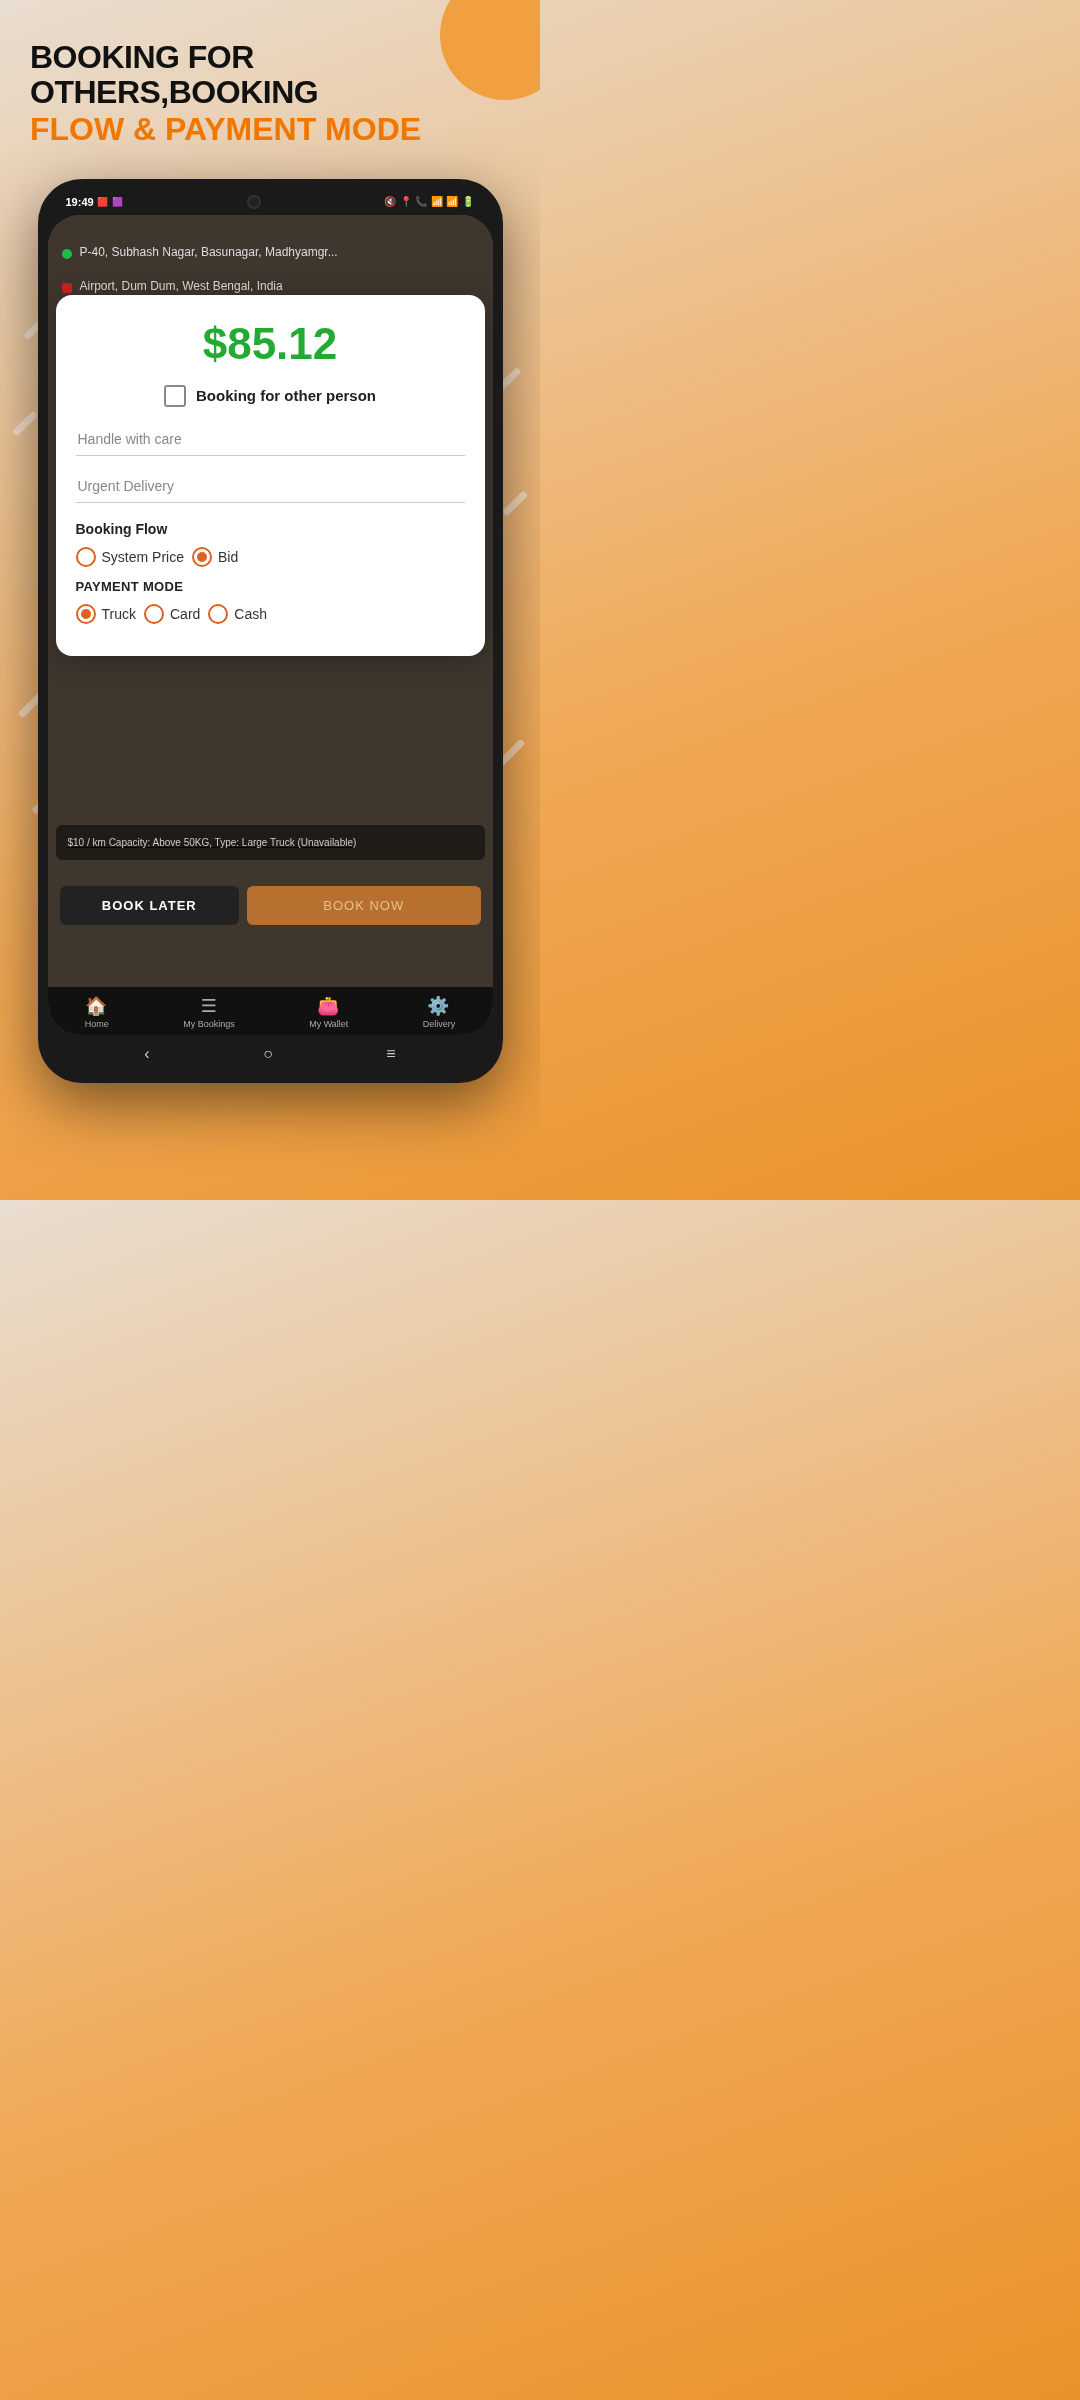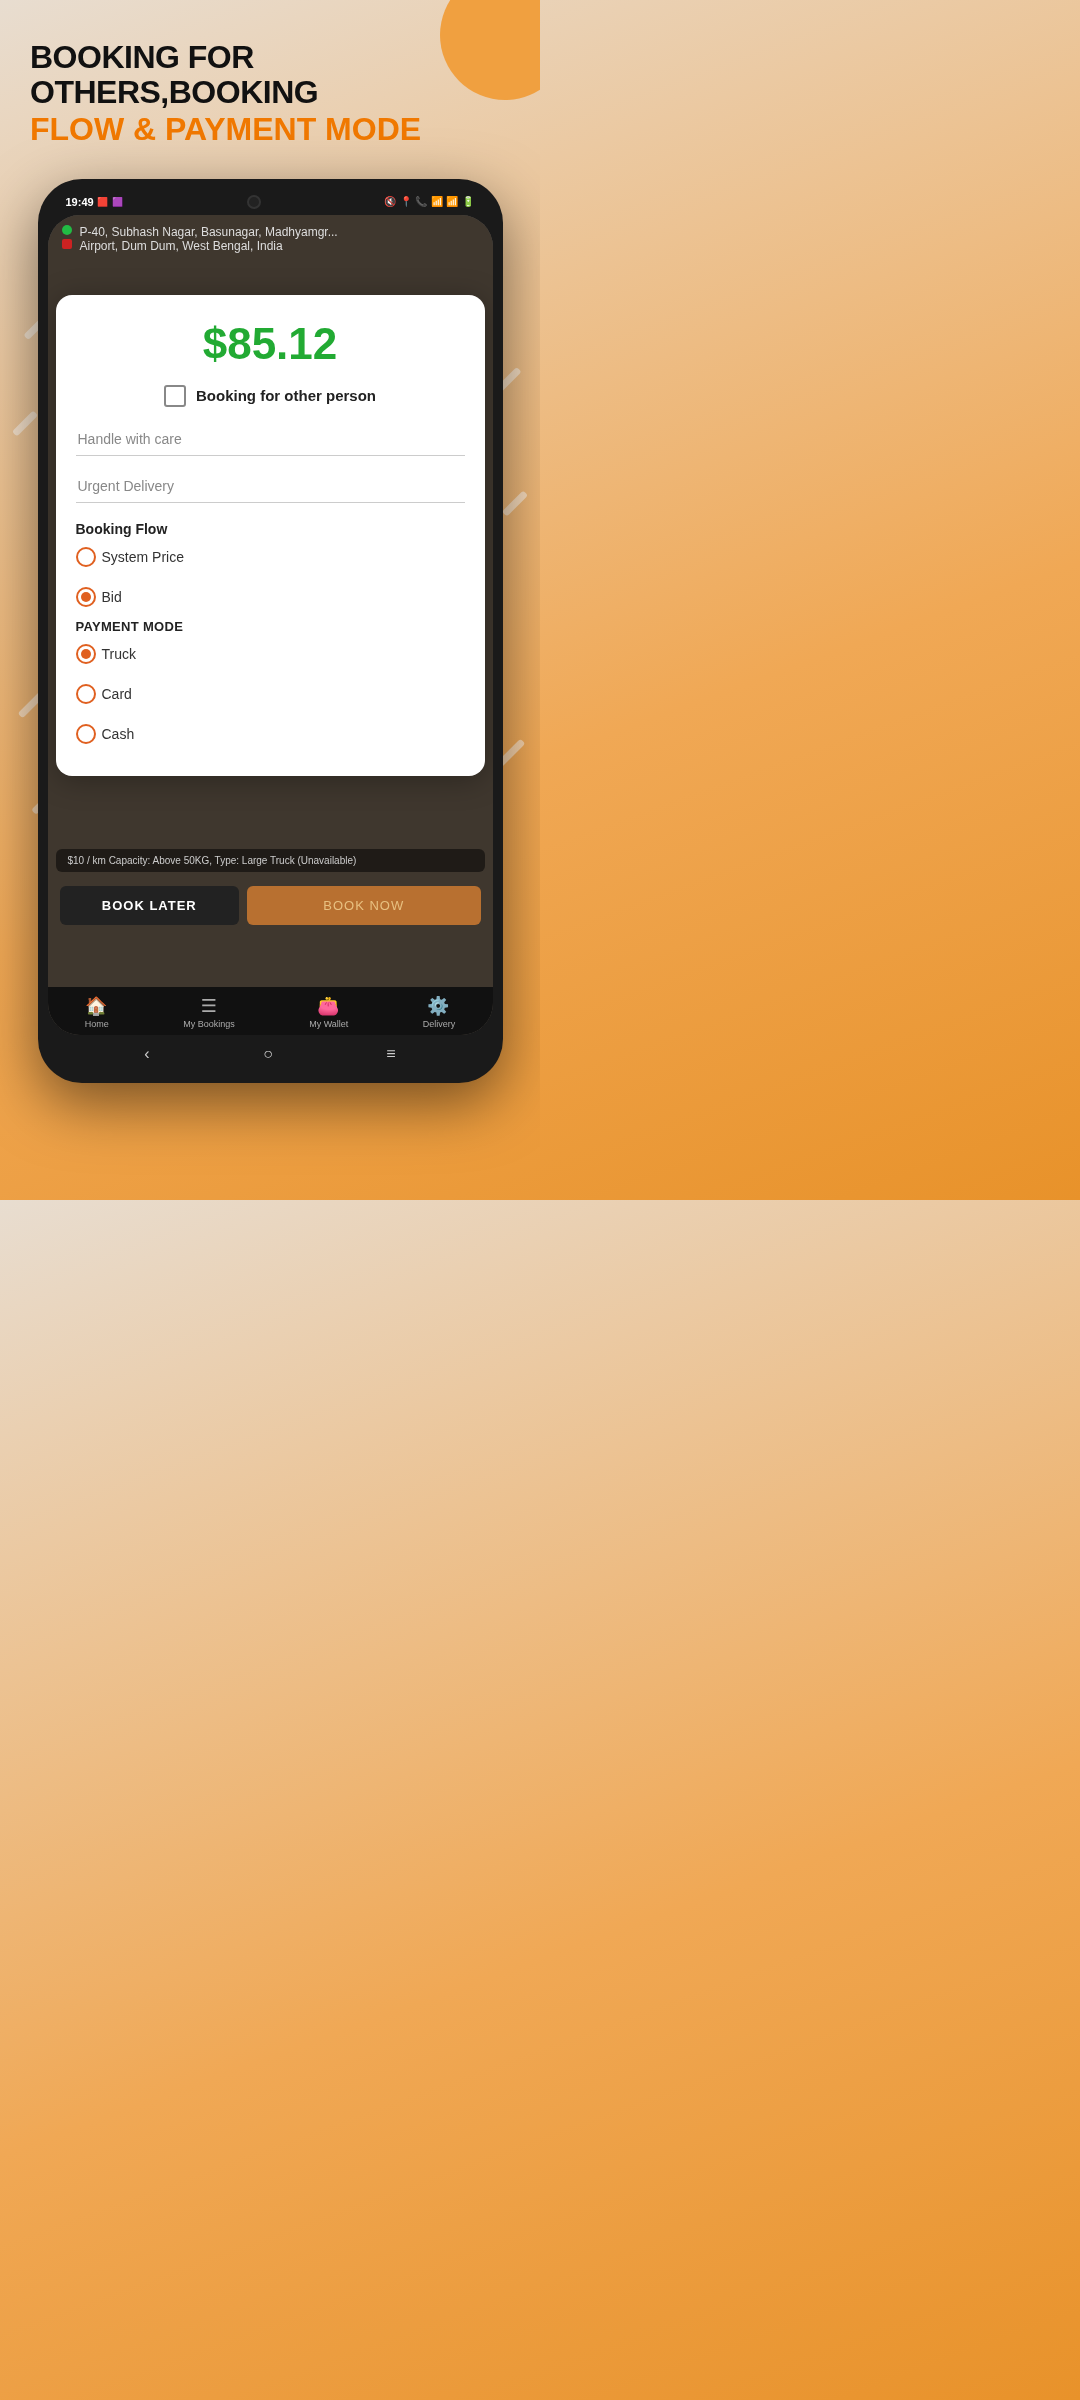--- a/index.html
+++ b/index.html
@@ -106,23 +106,23 @@
     .book-ride-title {
       color: #fff;
       font-size: 16px;
       font-weight: 700;
     }
     .route-info {
       padding: 10px 14px;
     }
     .route-point {
       display: flex;
-      align-items: flex-start;
+      align-items: flex-end;
       gap: 8px;
-      margin: 0 0;
+      margin: 20px 0;
     }
     .route-dot-green {
       width: 10px; height: 10px;
       background: #22bb44;
       border-radius: 50%;
       flex-shrink: 0;
     }
     .route-dot-red {
       width: 10px; height: 10px;
       background: #cc2222;
@@ -194,24 +194,23 @@
       font-size: 14px;
       font-weight: 800;
       color: #222;
       margin-bottom: 10px;
       margin-top: 4px;
     }
 
     .radio-group {
       display: flex;
       align-items: flex-start;
-      gap: 20px;
+      gap: 8px;
       margin-bottom: 12px;
       flex-wrap: wrap;
-      flex-direction: column;
     }
     .radio-option {
       display: flex;
       align-items: center;
       gap: 6px;
     }
     .radio-circle {
       width: 20px; height: 20px;
       border-radius: 50%;
       border: 2px solid #e06020;
@@ -332,23 +331,24 @@
 
     
     .dash {
       position: absolute;
       background: rgba(255,255,255,0.5);
       border-radius: 3px;
     }
 
     .vehicle-info-bar {
       background: rgba(0,0,0,0.5);
-      padding: 6px 12px;
-      margin: 4px 8px;
+      padding: 12px 12px;
+      margin: 16px 8px;
       border-radius: 6px;
+      text-decoration: underline;
     }
     .vehicle-text {
       color: #ccc;
       font-size: 10px;
     }
   </style>
 </head>
 <body>
 
 <div class="dash" style="width:40px;height:7px;top:320px;left:20px;transform:rotate(-45deg);"></div>

